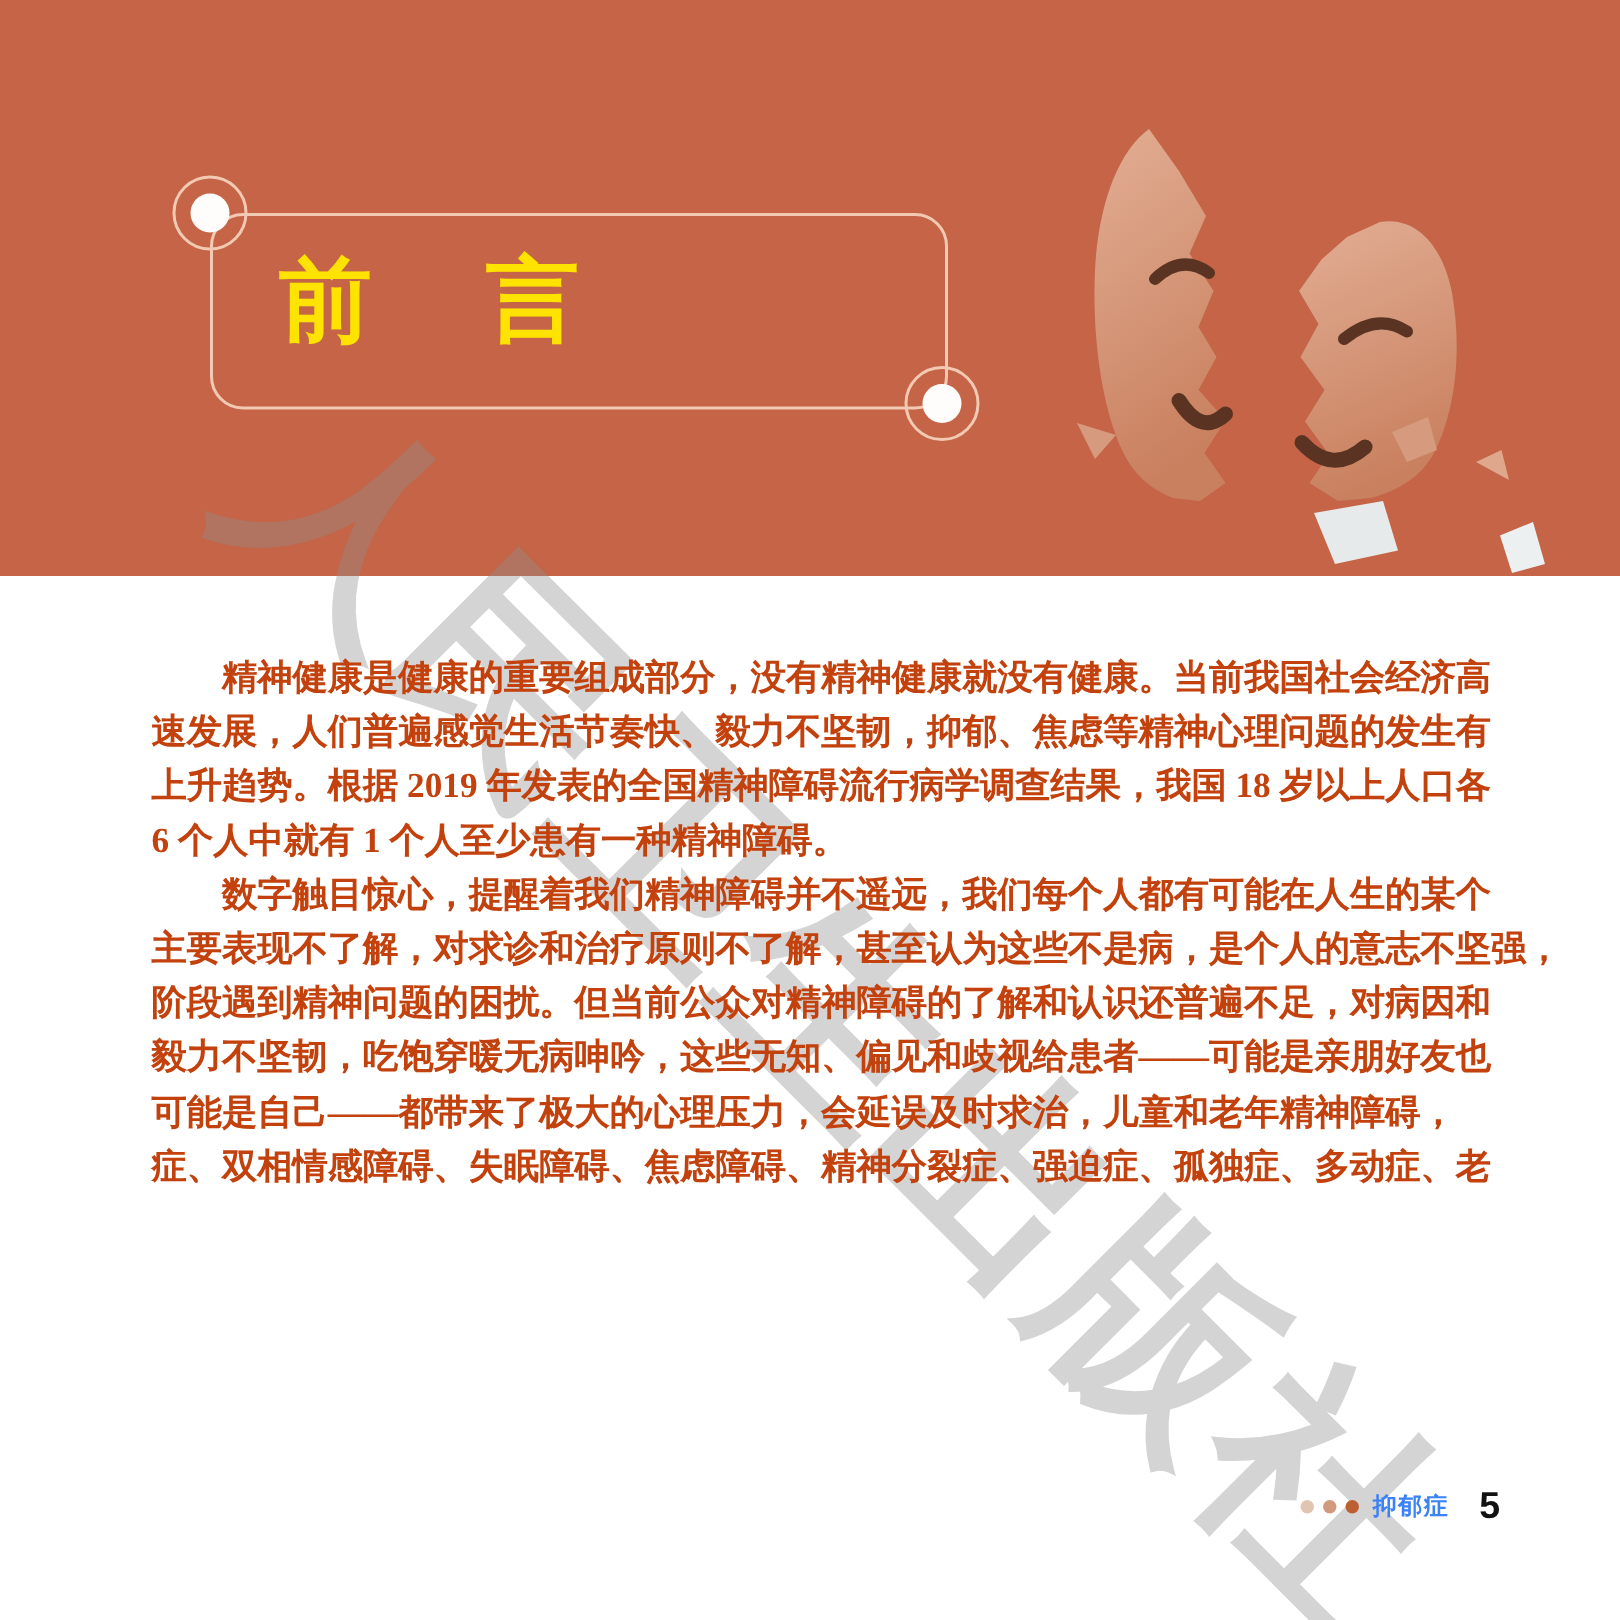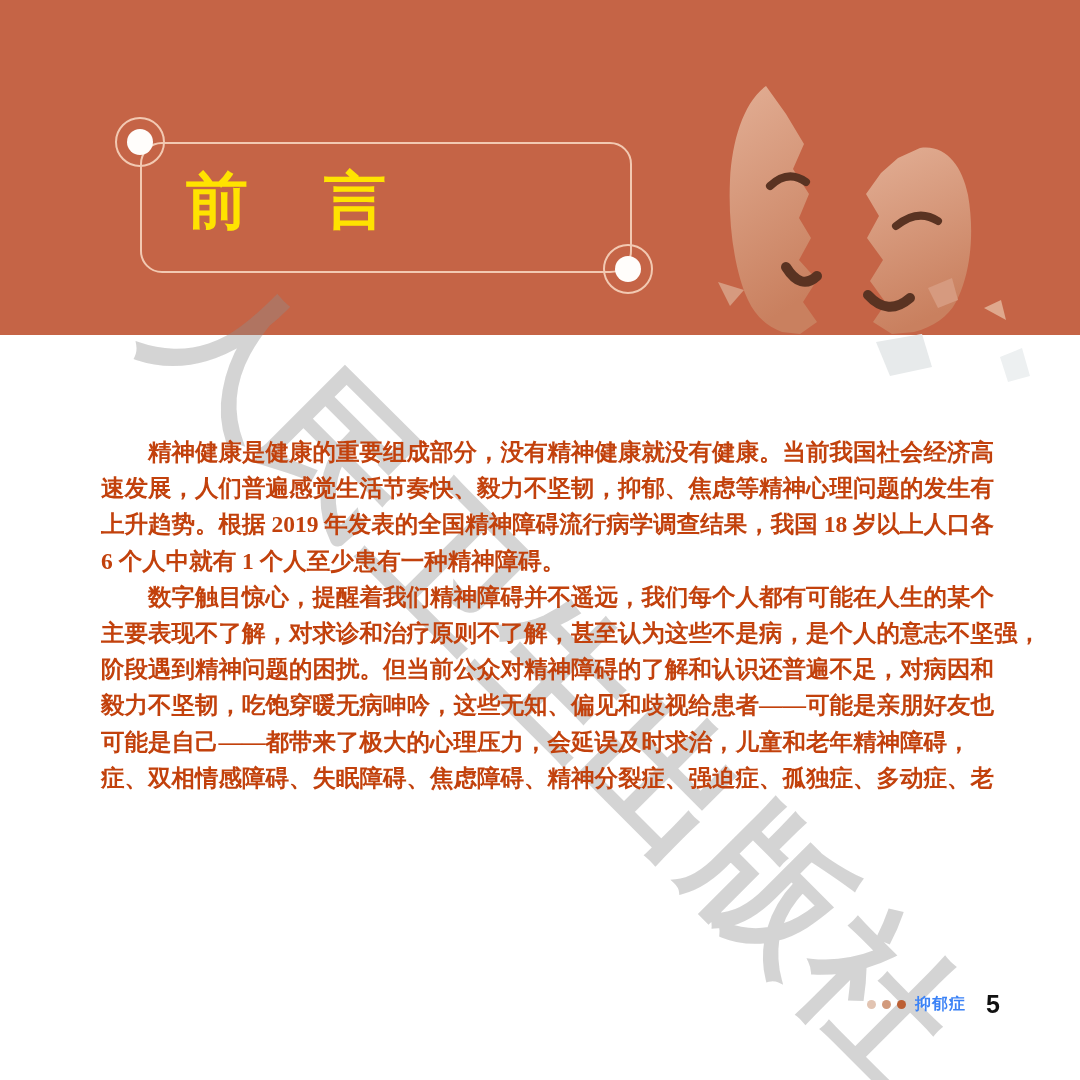--- a/index.html
+++ b/index.html
@@ -3,21 +3,21 @@
 <meta charset="utf-8">
 <style>
   html,body { margin:0; padding:0; background:#888; }
   .page {
     position:relative; width:1080px; height:1080px; margin:0 auto;
     background:#ffffff; overflow:hidden;
     font-family:"Liberation Serif","DejaVu Serif",serif;
   }
   
   .banner {
-    position:absolute; left:0; top:0; width:1080px; height:335px;
+    position:absolute; left:0; top:0; width:1080px; height:384px;
     background:#C56446;
   }
   .title-frame {
     position:absolute; left:140px; top:142px; width:488px; height:127px;
     border:2px solid #F2C9B2; border-radius:22px;
   }
   .corner-dot {
     position:absolute; width:50px; height:50px; box-sizing:border-box;
     border:2px solid #F2C9B2; border-radius:50%;
     display:flex; align-items:center; justify-content:center;

